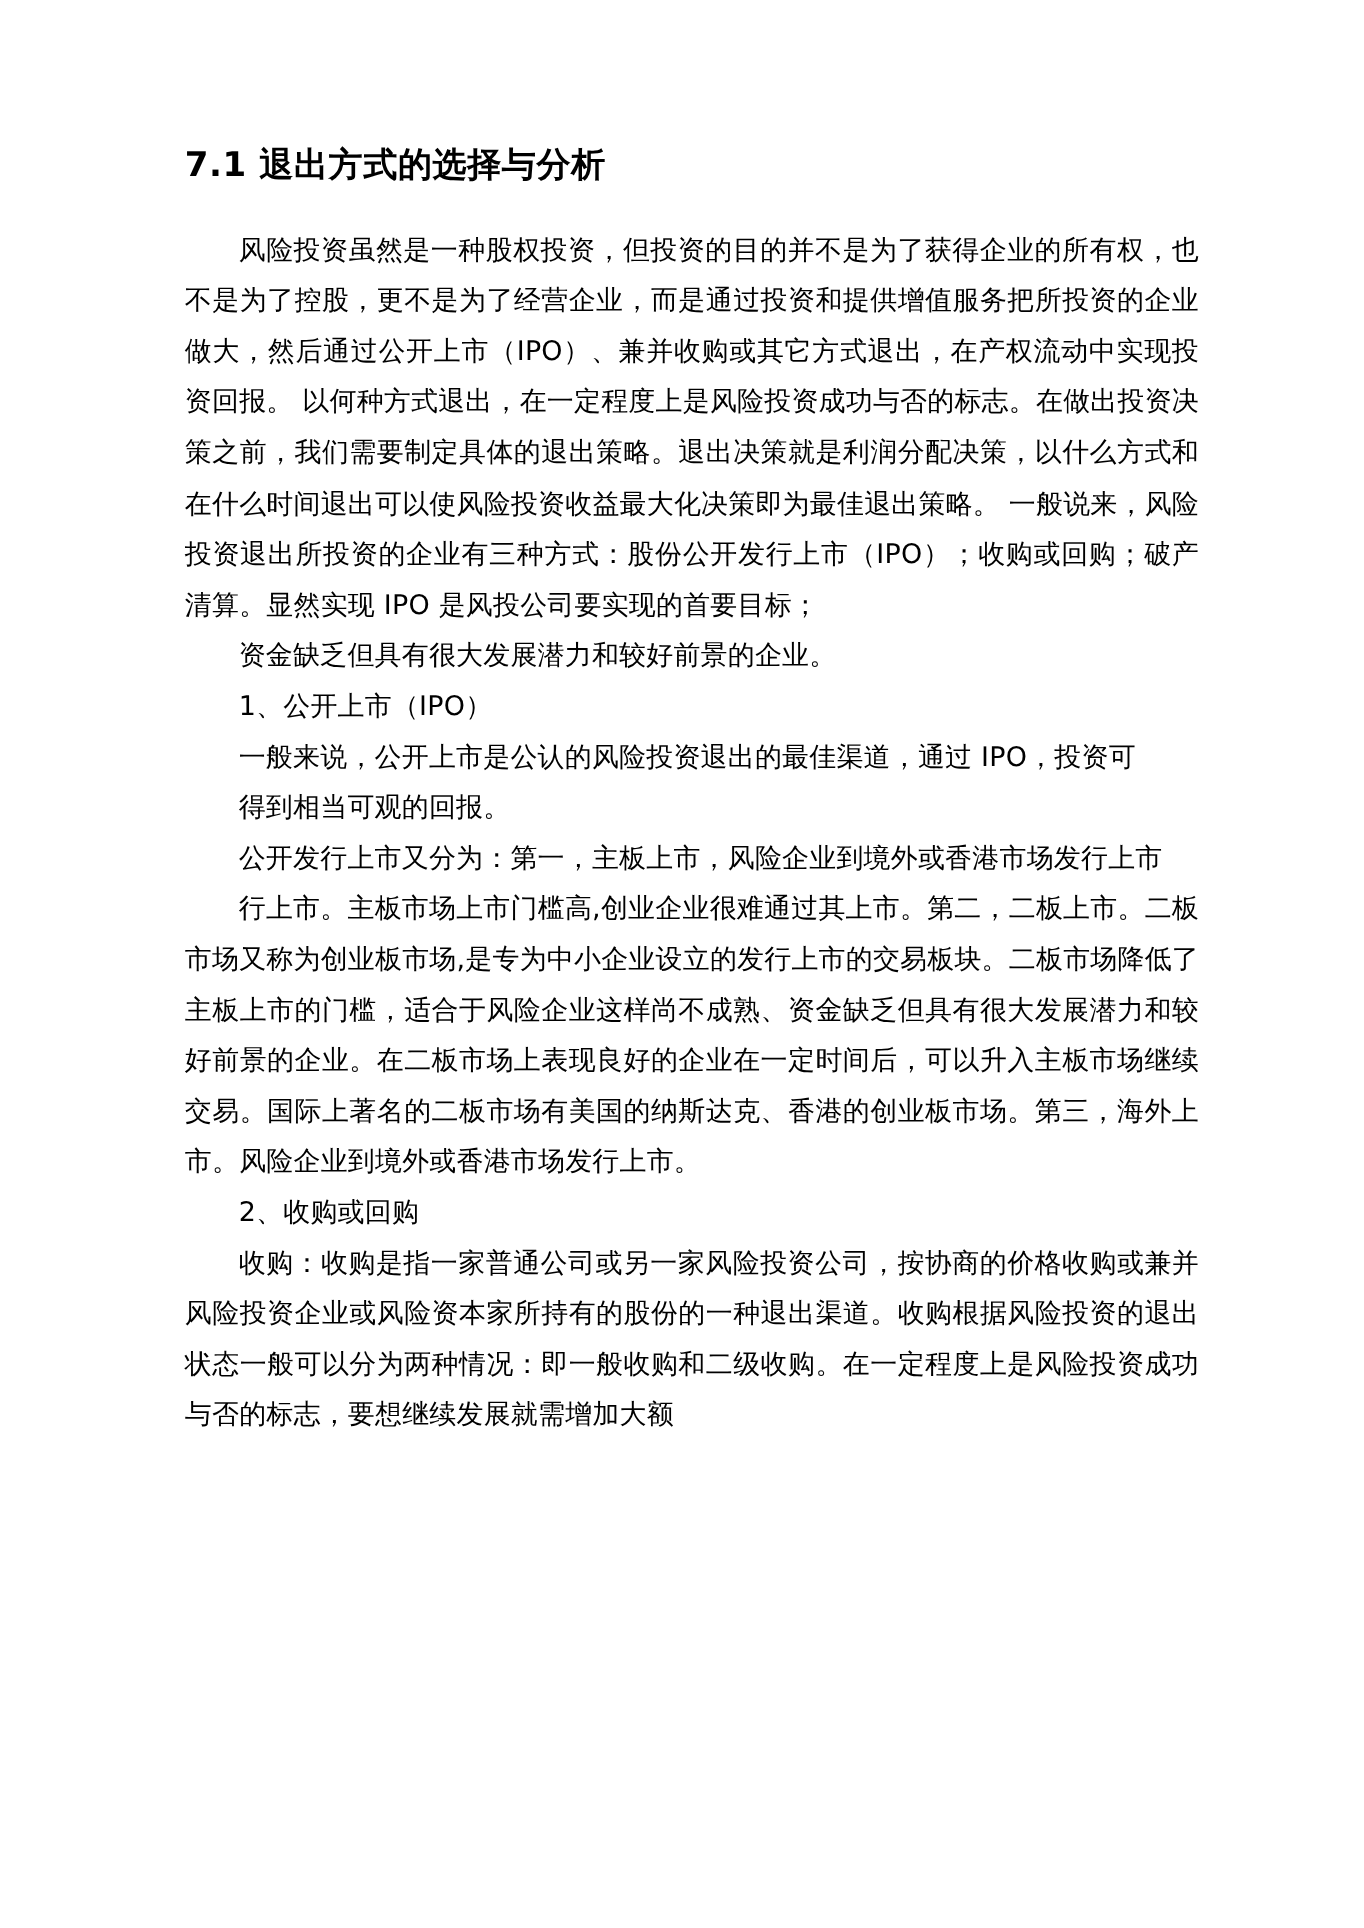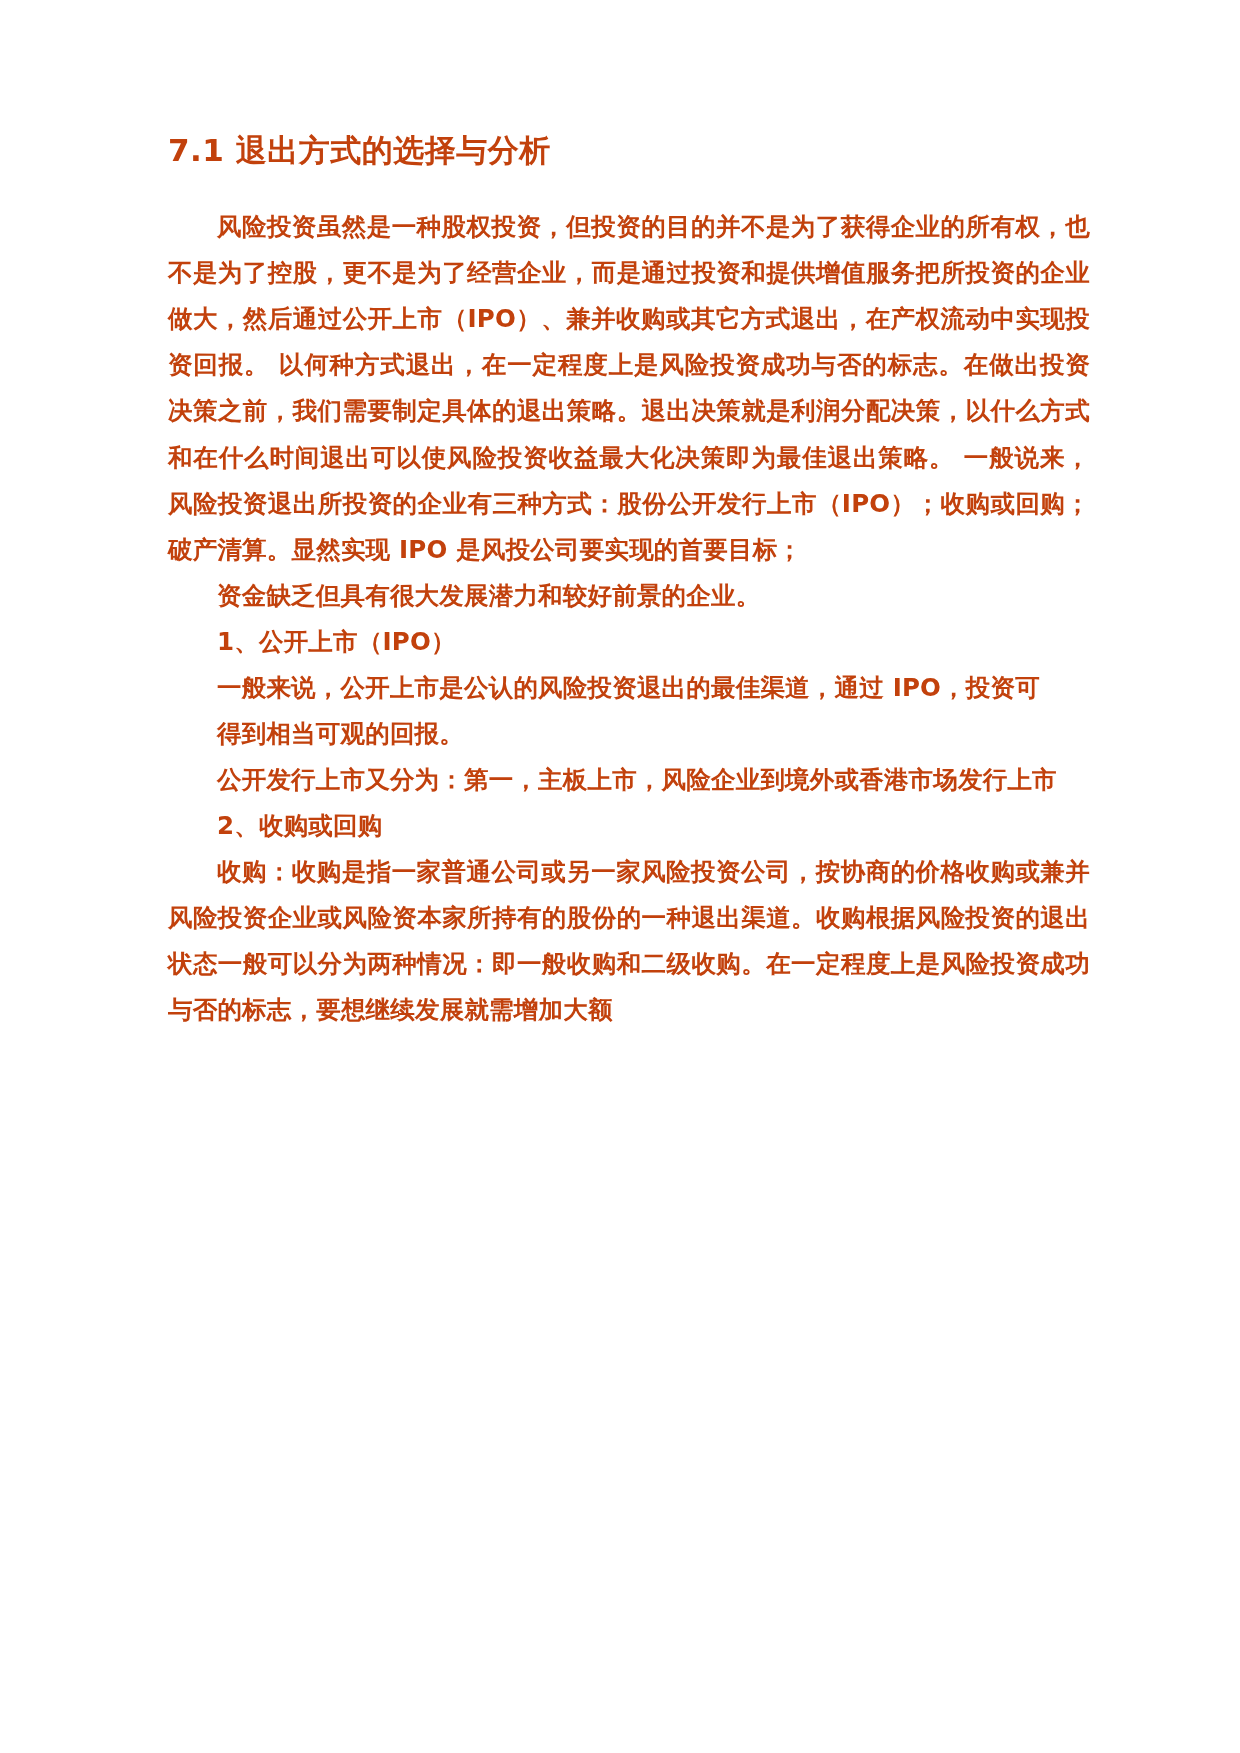--- a/index.html
+++ b/index.html
@@ -8,21 +8,21 @@
     background: #ffffff;
   }
   .page {
     width: 1240px;
     height: 1753px;
     position: relative;
     background: #ffffff;
     box-sizing: border-box;
     padding: 130px 150px 0 168px;
     font-family: "DejaVu Sans", "Liberation Sans", sans-serif;
-    color: #c2410c;
+    color: #000000;
     overflow: hidden;
   }
   .heading {
     font-size: 31px;
     font-weight: bold;
     letter-spacing: 0.5px;
     margin: 0 0 34px 0;
     line-height: 1.3;
   }
   .para {
@@ -31,31 +31,31 @@
     margin: 0;
     text-align: justify;
     text-justify: inter-ideograph;
     letter-spacing: 0.2px;
   }
   .indent {
     text-indent: 2em;
   }
   .body-block {
     display: block;
-    font-weight: bold;
   }
 </style>
 </head>
 <body>
 
 <div class="page">
   <h1 class="heading">7.1 退出方式的选择与分析</h1>
   <div class="body-block">
     <p class="para indent">风险投资虽然是一种股权投资，但投资的目的并不是为了获得企业的所有权，也不是为了控股，更不是为了经营企业，而是通过投资和提供增值服务把所投资的企业做大，然后通过公开上市（IPO）、兼并收购或其它方式退出，在产权流动中实现投资回报。 以何种方式退出，在一定程度上是风险投资成功与否的标志。在做出投资决策之前，我们需要制定具体的退出策略。退出决策就是利润分配决策，以什么方式和在什么时间退出可以使风险投资收益最大化决策即为最佳退出策略。 一般说来，风险投资退出所投资的企业有三种方式：股份公开发行上市（IPO）；收购或回购；破产清算。显然实现 IPO 是风投公司要实现的首要目标；</p>
     <p class="para indent">资金缺乏但具有很大发展潜力和较好前景的企业。</p>
     <p class="para indent">1、公开上市（IPO）</p>
     <p class="para indent">一般来说，公开上市是公认的风险投资退出的最佳渠道，通过 IPO，投资可</p>
     <p class="para indent">得到相当可观的回报。</p>
     <p class="para indent">公开发行上市又分为：第一，主板上市，风险企业到境外或香港市场发行上市</p>
+    <p class="para indent">行上市。主板市场上市门槛高,创业企业很难通过其上市。第二，二板上市。二板市场又称为创业板市场,是专为中小企业设立的发行上市的交易板块。二板市场降低了主板上市的门槛，适合于风险企业这样尚不成熟、资金缺乏但具有很大发展潜力和较好前景的企业。在二板市场上表现良好的企业在一定时间后，可以升入主板市场继续交易。国际上著名的二板市场有美国的纳斯达克、香港的创业板市场。第三，海外上市。风险企业到境外或香港市场发行上市。</p>
     <p class="para indent">2、收购或回购</p>
     <p class="para indent">收购：收购是指一家普通公司或另一家风险投资公司，按协商的价格收购或兼并风险投资企业或风险资本家所持有的股份的一种退出渠道。收购根据风险投资的退出状态一般可以分为两种情况：即一般收购和二级收购。在一定程度上是风险投资成功与否的标志，要想继续发展就需增加大额</p>
   </div>
 </div>
 
 </body></html>

